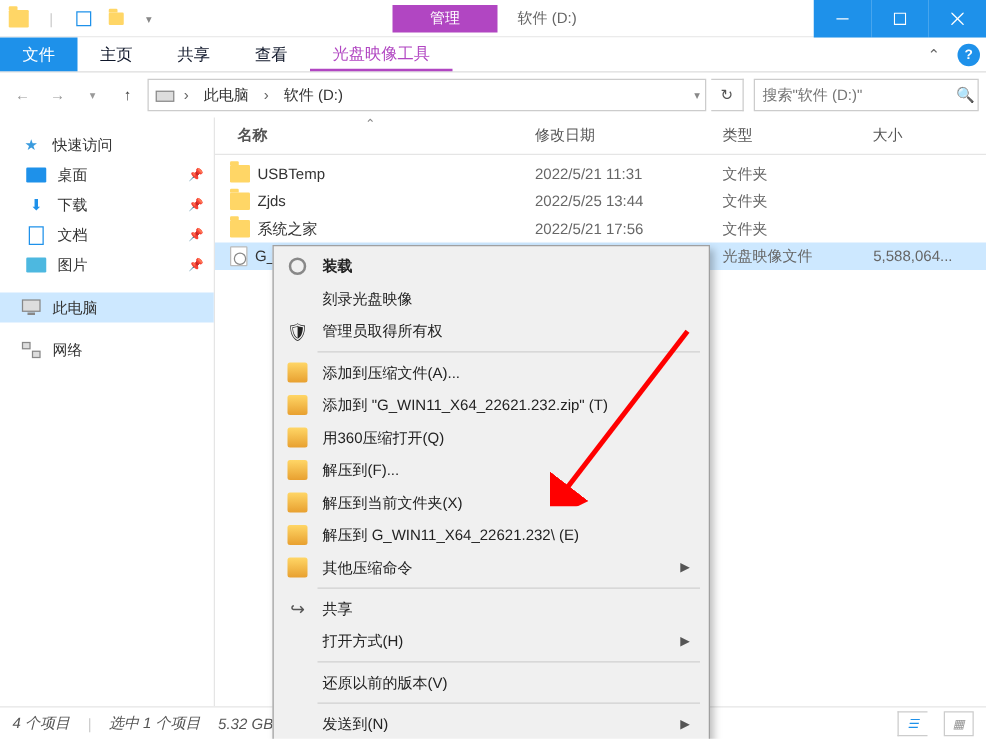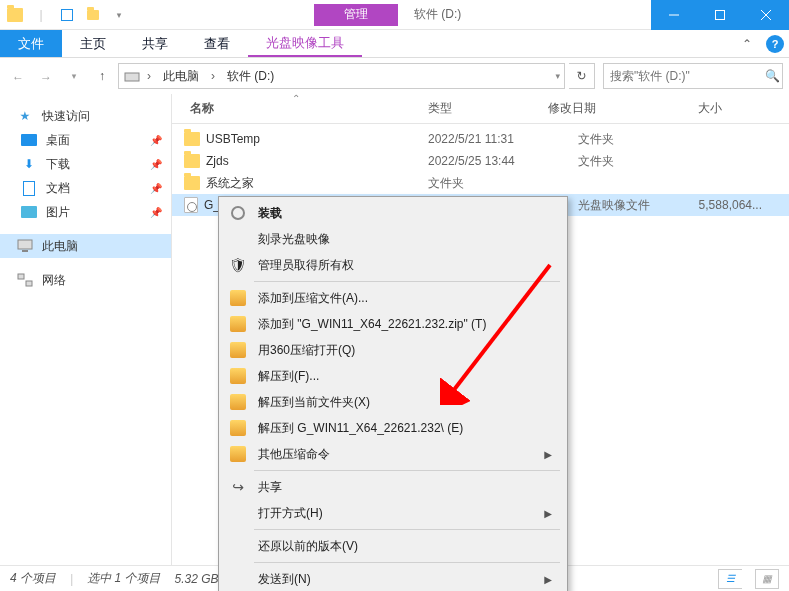--- a/index.html
+++ b/index.html
@@ -206,22 +206,22 @@
           </svg>
         </span>
       <span>网络</span>
     </div>
   </div>
 
   <div class="content">
     <div class="col-headers">
       <span class="ch-caret">⌃</span>
       <div class="ch ch-name">名称</div>
+      <div class="ch ch-date">修改日期</div>
       <div class="ch ch-type">类型</div>
-      <div class="ch ch-date">修改日期</div>
       <div class="ch ch-size">大小</div>
     </div>
     <div class="file-rows">
       <div class="frow">
         <div class="c-name">
             <span class="folder-icon"></span>
             <span>USBTemp</span>
           </div>
         <div class="c-date">2022/5/21 11:31</div>
         <div class="c-type">文件夹</div>
@@ -234,20 +234,21 @@
           </div>
         <div class="c-date">2022/5/25 13:44</div>
         <div class="c-type">文件夹</div>
         <div class="c-size"></div>
       </div>
       <div class="frow">
         <div class="c-name">
             <span class="folder-icon"></span>
             <span>系统之家</span>
           </div>
+        <div class="c-date">2022/5/21 17:56</div>
         <div class="c-type">文件夹</div>
         <div class="c-size"></div>
       </div>
       <div class="frow selected">
         <div class="c-name">
             <span class="iso-icon"></span>
             <span>G_</span>
           </div>
         <div class="c-date"></div>
         <div class="c-type">光盘映像文件</div>

